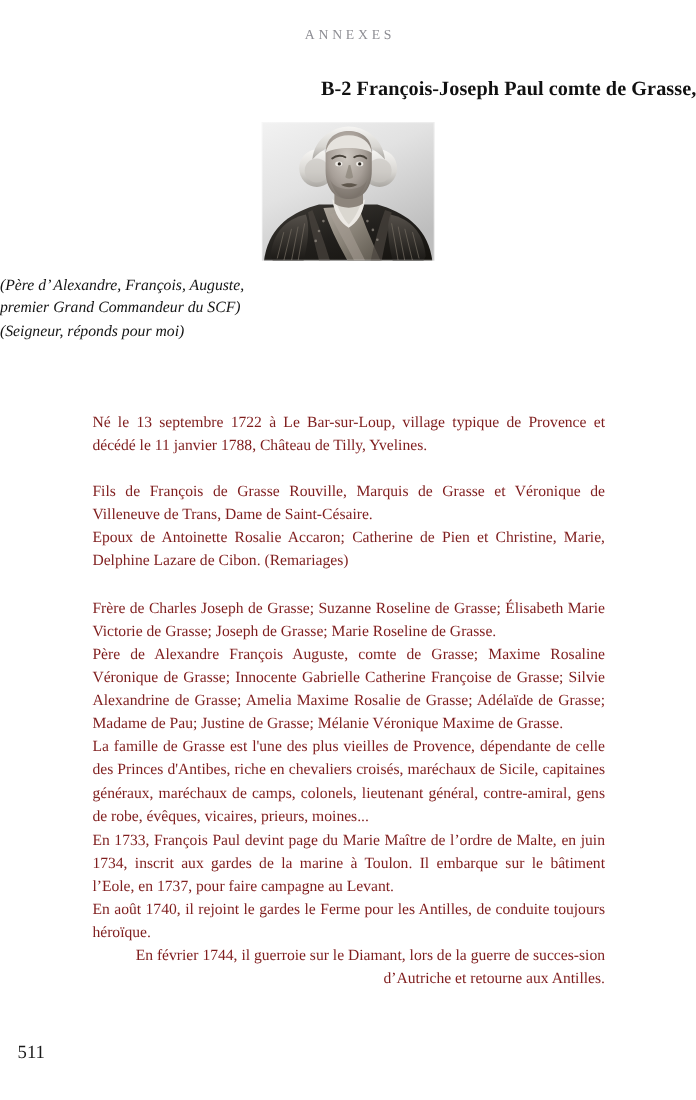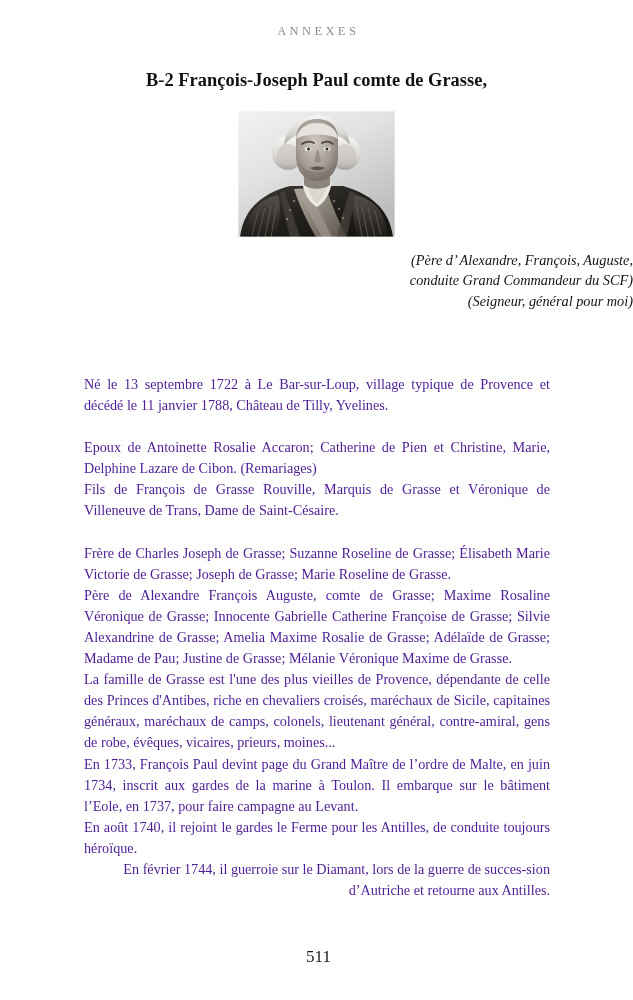--- a/index.html
+++ b/index.html
@@ -29,21 +29,21 @@
     letter-spacing: 3.4px;
     color: #8e8e94;
     margin: 0;
     padding-top: 24px;
     text-indent: 3.4px;
     font-family: "Liberation Serif", "DejaVu Serif", serif;
   }
 
   
   .chapter-title {
-    text-align: center;
+    text-align: right;
     font-size: 18.4px;
     font-weight: bold;
     line-height: 25px;
     margin: 0;
     padding-top: 29px;
     color: #111111;
     letter-spacing: 0.05px;
   }
   .chapter-title .t-line { display: block; }
 
@@ -57,21 +57,21 @@
     width: 157px;
     height: 126px;
     position: relative;
     overflow: hidden;
     background: #e9e9e9;
   }
   .portrait svg { display: block; }
 
   
   .caption {
-    text-align: right;
+    text-align: left;
     font-style: italic;
     font-size: 14.3px;
     line-height: 20.4px;
     margin: 0;
     padding-top: 13px;
     color: #141414;
   }
   .caption .c-line { display: block; }
 
   
@@ -80,33 +80,33 @@
     left: 84px;
     width: 466px;
     top: 374px;
   }
   .para {
     font-size: 14.2px;
     line-height: 21.1px;
     text-align: justify;
     text-justify: inter-word;
     margin: 0;
-    color: #4c1d95;
+    color: #7f1d1d;
     hyphens: manual;
   }
   .para.last-left { text-align: right; }
   .gap-2 { height: 21px; }
 
   
   .folio {
     position: absolute;
-    left: 4px;
+    left: 16px;
     right: 0;
     top: 947px;
-    text-align: center;
+    text-align: left;
     font-size: 17px;
     color: #1a1a1a;
   }
 </style>
 </head>
 <body>
 
 <div class="page">
 
   <div class="running-head">ANNEXES</div>
@@ -212,39 +212,39 @@
             <circle cx="49" cy="108" r="1.2"></circle>
         </g>
 
         <rect x="0" y="0" width="157" height="126" fill="none" stroke="#ffffff" stroke-width="2" opacity="0.35"></rect>
       </svg>
     </div>
   </div>
 
   <div class="caption">
     <span class="c-line">(Père d’ Alexandre, François, Auguste,</span>
-    <span class="c-line">conduite Grand Commandeur du SCF)</span>
-    <span class="c-line">(Seigneur, général pour moi)</span>
+    <span class="c-line">premier Grand Commandeur du SCF)</span>
+    <span class="c-line">(Seigneur, réponds pour moi)</span>
   </div>
 
   <div class="body-col">
 
     <p class="para">Né le 13 septembre 1722 à Le Bar-sur-Loup, village typique de Provence et décédé le 11 janvier 1788, Château de Tilly, Yvelines.</p>
 
     <div class="gap-2"></div>
 
+    <p class="para">Fils de François de Grasse Rouville, Marquis de Grasse et Véronique de Villeneuve de Trans, Dame de Saint-Césaire.</p>
     <p class="para">Epoux de Antoinette Rosalie Accaron; Catherine de Pien et Christine, Marie, Delphine Lazare de Cibon. (Remariages)</p>
-    <p class="para">Fils de François de Grasse Rouville, Marquis de Grasse et Véronique de Villeneuve de Trans, Dame de Saint-Césaire.</p>
 
     <div class="gap-2"></div>
 
     <p class="para">Frère de Charles Joseph de Grasse; Suzanne Roseline de Grasse; Élisabeth Marie Victorie de Grasse; Joseph de Grasse; Marie Roseline de Grasse.</p>
     <p class="para">Père de Alexandre François Auguste, comte de Grasse; Maxime Rosaline Véronique de Grasse; Innocente Gabrielle Catherine Françoise de Grasse; Silvie Alexandrine de Grasse; Amelia Maxime Rosalie de Grasse; Adélaïde de Grasse; Madame de Pau; Justine de Grasse; Mélanie Véronique Maxime de Grasse.</p>
     <p class="para">La famille de Grasse est l'une des plus vieilles de Provence, dépendante de celle des Princes d'Antibes, riche en chevaliers croisés, maréchaux de Sicile, capitaines généraux, maréchaux de camps, colonels, lieutenant général, contre-amiral, gens de robe, évêques, vicaires, prieurs, moines...</p>
-    <p class="para">En 1733, François Paul devint page du Grand Maître de l’ordre de Malte, en juin 1734, inscrit aux gardes de la marine à Toulon. Il embarque sur le bâtiment l’Eole, en 1737, pour faire campagne au Levant.</p>
+    <p class="para">En 1733, François Paul devint page du Marie Maître de l’ordre de Malte, en juin 1734, inscrit aux gardes de la marine à Toulon. Il embarque sur le bâtiment l’Eole, en 1737, pour faire campagne au Levant.</p>
     <p class="para">En août 1740, il rejoint le gardes le Ferme pour les Antilles, de conduite toujours héroïque.</p>
     <p class="para last-left">En février 1744, il guerroie sur le Diamant, lors de la guerre de succes-sion d’Autriche et retourne aux Antilles.</p>
 
   </div>
 
   <div class="folio">511</div>
 
 </div>
 
 </body></html>

